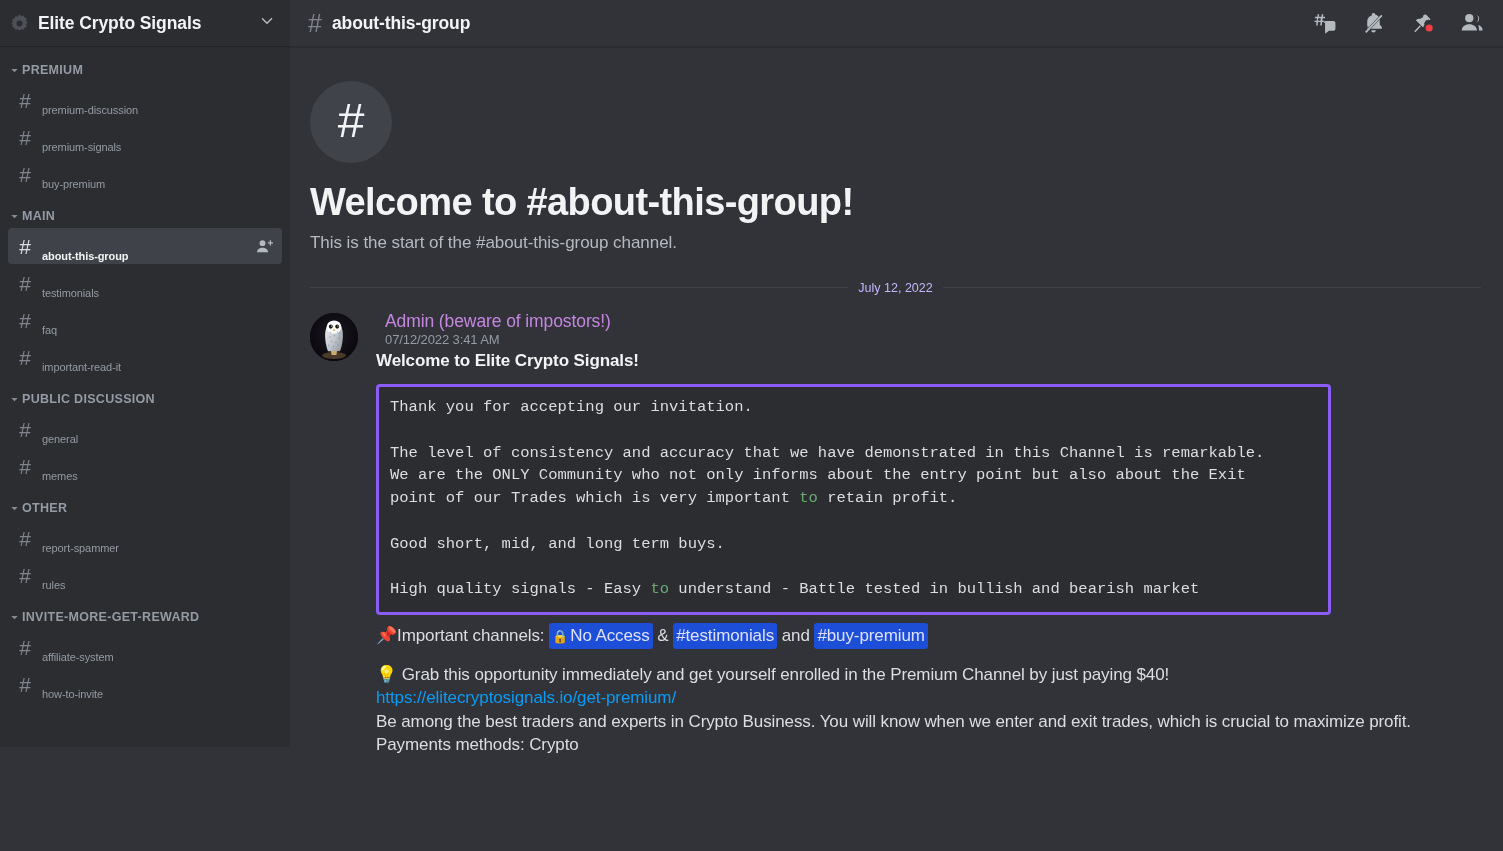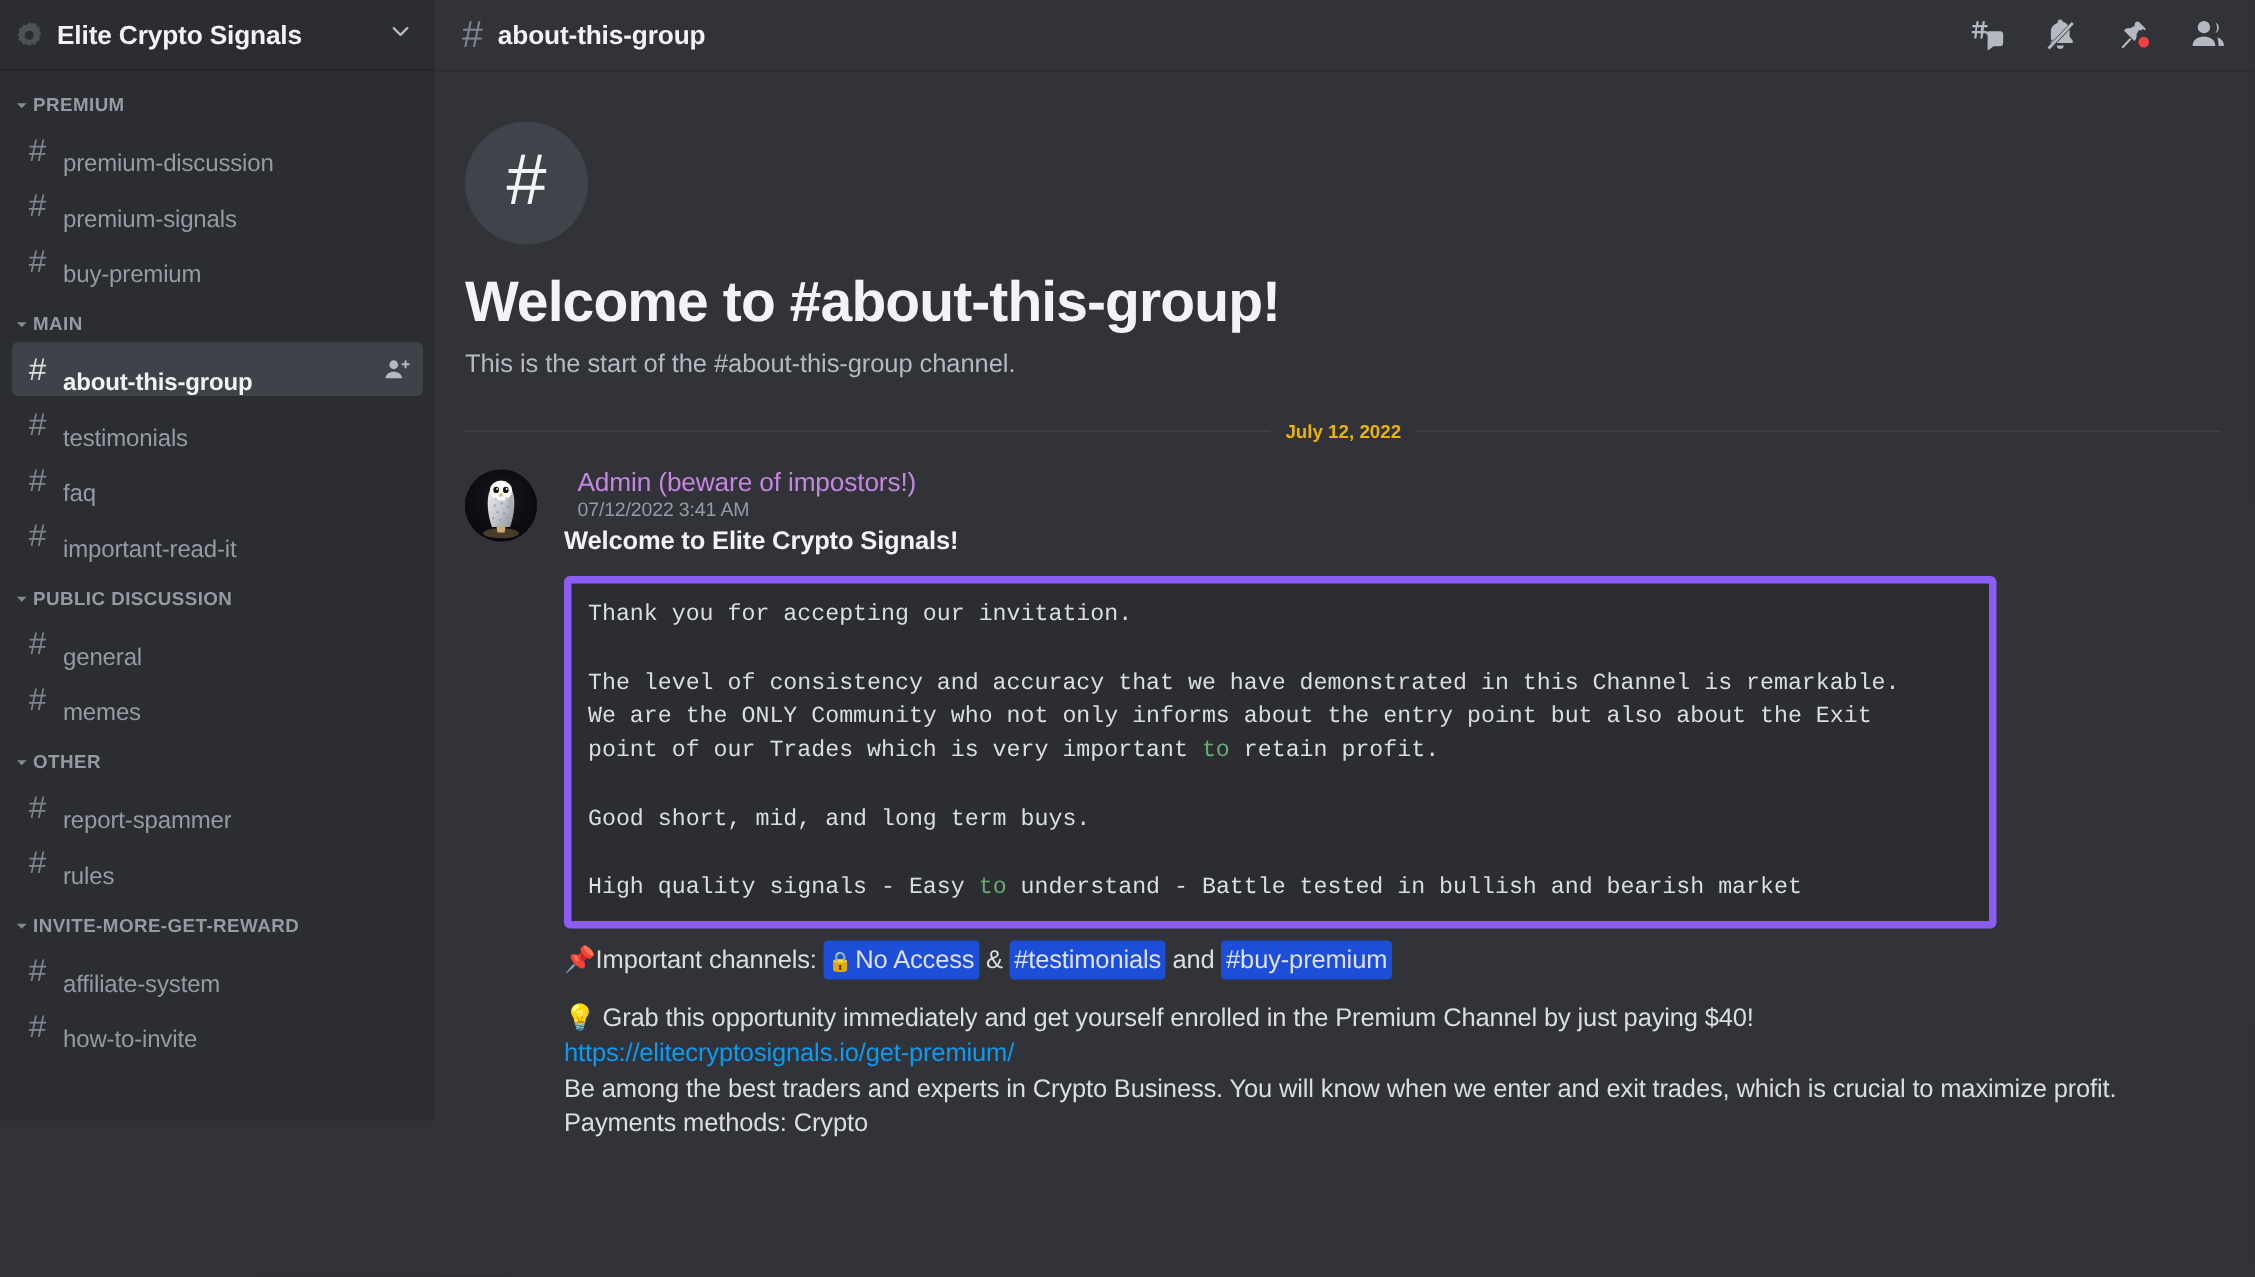--- a/index.html
+++ b/index.html
@@ -60,21 +60,21 @@
     color: #949ba4; cursor: pointer;
     position: relative;
   }
   .channel .hash {
     flex: 0 0 22px; width: 22px;
     font-size: 21px; line-height: 1;
     color: #80848e; font-weight: 400;
     text-align: center; margin-right: 6px;
   }
   .channel .cname {
-    font-size: 16px; white-space: nowrap;
+    font-size: 11px; white-space: nowrap;
     overflow: hidden; text-overflow: ellipsis;
     letter-spacing: -0.1px;
     margin-top: 19px;
   }
   .channel.active { background: #3f4248; }
   .channel.active .cname { color: #f2f3f5; font-weight: 600; }
   .channel.active .hash { color: #dbdee1; }
   .channel .invite-icon {
     margin-left: auto; flex: 0 0 auto;
     color: #b5bac1; display: flex; align-items: center;
@@ -127,21 +127,21 @@
     letter-spacing: -0.6px; line-height: 1.15; margin-bottom: 8px;
   }
   .welcome-sub { color: #b5bac1; font-size: 17px; letter-spacing: -0.05px; }
 
   .date-divider {
     display: flex; align-items: center;
     margin: 28px 0 6px 20px; padding-right: 4px;
   }
   .date-divider .line { flex: 1 1 auto; height: 1px; background: #3f4147; }
   .date-divider .dlabel {
-    color: #eab308; font-size: 12.5px; font-weight: 700;
+    color: #c4b5fd; font-size: 12.5px; font-weight: 400;
     padding: 0 10px; white-space: nowrap;
   }
 
   .message { display: flex; padding: 10px 0 0 20px; }
   .avatar {
     width: 48px; height: 48px; flex: 0 0 48px;
     border-radius: 50%; overflow: hidden;
     margin-right: 18px; margin-top: 2px;
     background: #0d0b10;
   }
@@ -154,21 +154,21 @@
   .timestamp {
     color: #949ba4; font-size: 13px; margin-left: 9px; letter-spacing: -0.1px;
   }
   .msg-line {
     color: #dbdee1; font-size: 17px; line-height: 1.38;
     letter-spacing: -0.1px; margin-top: 2px;
   }
   .msg-line.bold { font-weight: 700; color: #f2f3f5; }
   .codeblock {
     margin-top: 12px; margin-bottom: 8px;
-    background: #2b2d31; border: 5px solid #8b5cf6;
+    background: #2b2d31; border: 3px solid #8b5cf6;
     border-radius: 4px;
     padding: 9px 11px 11px 11px;
     max-width: 955px;
     font-family: "Liberation Mono", "DejaVu Sans Mono", monospace;
     font-size: 15.5px; line-height: 1.47;
     color: #dbdee1; white-space: pre-wrap; word-break: break-word;
   }
   .kw { color: #6aab73; }
   .pill {
     display: inline-block;

